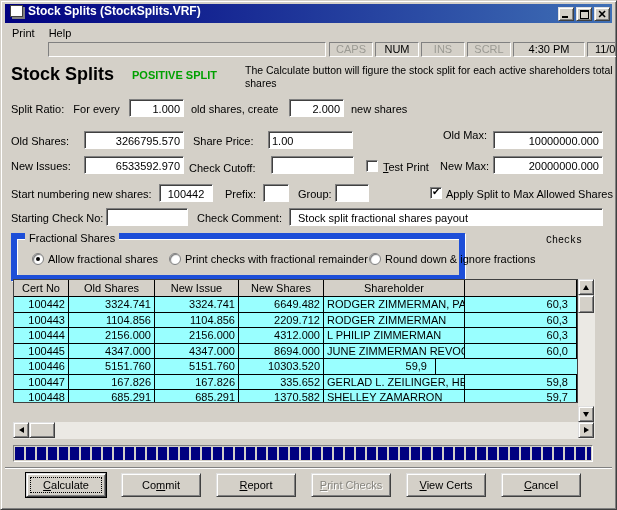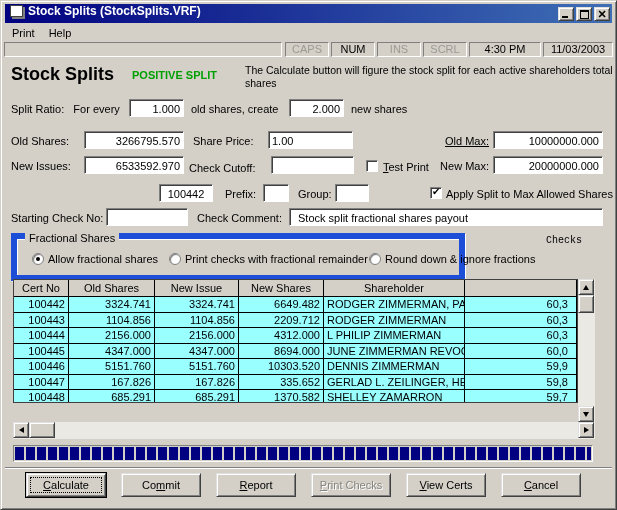--- a/index.html
+++ b/index.html
@@ -19,21 +19,21 @@
   .wbtn{width:16px;height:14px;background:#d4d0c8;border:1px solid;border-color:#dfdfdf #404040 #404040 #dfdfdf;
     box-shadow:inset 1px 1px 0 #fff, inset -1px -1px 0 #808080;padding:0;position:relative;}
   .glyph-min{position:absolute;left:3px;bottom:2px;width:6px;height:2px;background:#000;}
   .glyph-max{position:absolute;left:3px;top:2px;width:7px;height:6px;border:1px solid #000;border-top-width:2px;}
   .glyph-close{position:absolute;left:0;top:0;width:100%;height:100%;font-size:11px;font-weight:bold;line-height:12px;text-align:center;}
   
   .menubar{position:absolute;left:4px;top:23px;height:17px;display:flex;align-items:center;}
   .menu-item{padding:2px 7px;}
   .statusbar{position:absolute;left:3px;right:3px;top:41px;height:17px;display:flex;}
   .panel{position:absolute;height:15px;top:0;border:1px solid;border-color:#808080 #fff #fff #808080;
-    box-sizing:border-box;text-align:center;line-height:13px;}
+    box-sizing:border-box;text-align:center;line-height:13px;margin-left:44px;}
   .dim{color:#9b9a93;}
   
   .tb{position:absolute;height:18px;box-sizing:border-box;background:#fff;
     border:1px solid;border-color:#808080 #fff #fff #808080;box-shadow:inset 1px 1px 0 #404040;
     font:inherit;padding:1px 3px 0;margin:0;}
   .num{text-align:right;} .ctr{text-align:center;}
   
   .chk{position:absolute;width:12px;height:12px;background:#fff;box-sizing:border-box;
     border:1px solid;border-color:#808080 #fff #fff #808080;box-shadow:inset 1px 1px 0 #404040;}
   .chk.on::after{content:"✔";position:absolute;left:1px;top:-2px;font-size:10px;font-weight:bold;}
@@ -127,32 +127,33 @@
   <div class="lbl" style="left:10px;top:102px;">Split Ratio:   For every</div>
   <input class="tb num" style="left: 128px; top: 98px; width: 55px;" value="1.000">
   <div class="lbl" style="left:190px;top:102px;">old shares, create</div>
   <input class="tb num" style="left: 288px; top: 98px; width: 55px;" value="2.000">
   <div class="lbl" style="left:350px;top:102px;">new shares</div>
 
   <div class="lbl" style="left:10px;top:134px;">Old Shares:</div>
   <input class="tb num" style="left: 83px; top: 130px; width: 100px;" value="3266795.570">
   <div class="lbl" style="left:192px;top:134px;">Share Price:</div>
   <input class="tb" style="left: 267px; top: 130px; width: 85px;" value="1.00">
-  <div class="lbl" style="left:442px;top:134px;width:46px;text-align:right;text-decoration:underline;">Old Max:</div>
+  <div class="lbl" style="left:442px;top:128px;width:46px;text-align:left;">Old Max:</div>
   <input class="tb num" style="left: 492px; top: 130px; width: 110px;" value="10000000.000">
 
   <div class="lbl" style="left:10px;top:159px;">New Issues:</div>
   <input class="tb num" style="left: 83px; top: 155px; width: 100px;" value="6533592.970">
   <div class="lbl" style="left:188px;top:161px;">Check Cutoff:</div>
   <input class="tb" style="left: 270px; top: 155px; width: 83px;" value="">
   <span class="chk" style="left:365px;top:159px;"></span>
   <div class="lbl" style="left:382px;top:160px;"><u>T</u>est Print</div>
   <div class="lbl" style="left:437px;top:159px;width:51px;text-align:right;">New Max:</div>
   <input class="tb num" style="left: 492px; top: 155px; width: 110px;" value="20000000.000">
 
+  <div class="lbl" style="left:10px;top:187px;">Start numbering new shares:</div>
   <input class="tb ctr" style="left: 158px; top: 183px; width: 54px;" value="100442">
   <div class="lbl" style="left:224px;top:187px;">Prefix:</div>
   <input class="tb" style="left: 262px; top: 183px; width: 26px;" value="">
   <div class="lbl" style="left:297px;top:187px;">Group:</div>
   <input class="tb" style="left: 334px; top: 183px; width: 34px;" value="">
   <span class="chk on" style="left:429px;top:186px;"></span>
   <div class="lbl" style="left:445px;top:187px;">Apply Split to Max Allowed Shares</div>
 
   <div class="lbl" style="left:10px;top:211px;">Starting Check No:</div>
   <input class="tb" style="left: 105px; top: 207px; width: 82px;" value="">
@@ -211,21 +212,20 @@
             <div class="gcell c2">4347.000</div>
             <div class="gcell c3">8694.000</div>
             <div class="gcell c4">JUNE ZIMMERMAN REVOCAB</div>
             <div class="gcell c5">60,0</div>
           </div>
           <div class="grow">
             <div class="gcell c0">100446</div>
             <div class="gcell c1">5151.760</div>
             <div class="gcell c2">5151.760</div>
             <div class="gcell c3">10303.520</div>
-            <div class="gcell c4">DENNIS ZIMMERMAN</div>
             <div class="gcell c5">59,9</div>
           </div>
           <div class="grow">
             <div class="gcell c0">100447</div>
             <div class="gcell c1">167.826</div>
             <div class="gcell c2">167.826</div>
             <div class="gcell c3">335.652</div>
             <div class="gcell c4">GERLAD L. ZEILINGER, HEIDI</div>
             <div class="gcell c5">59,8</div>
           </div>

